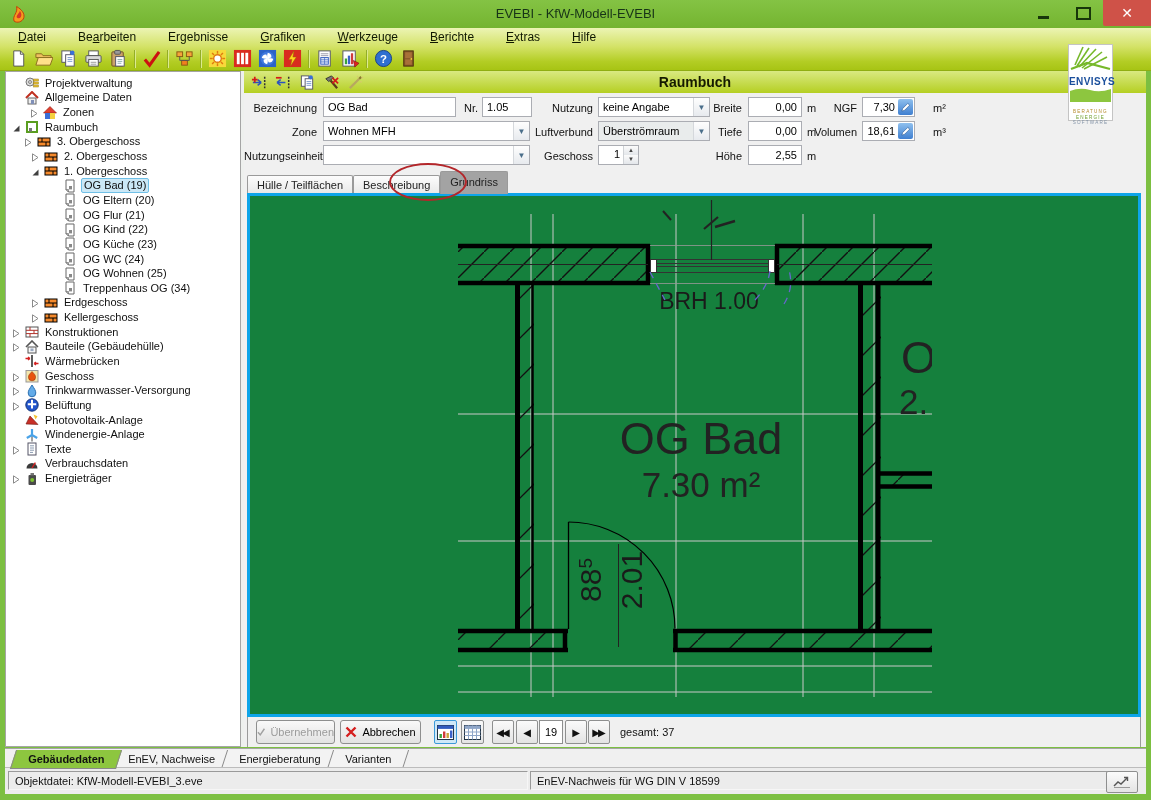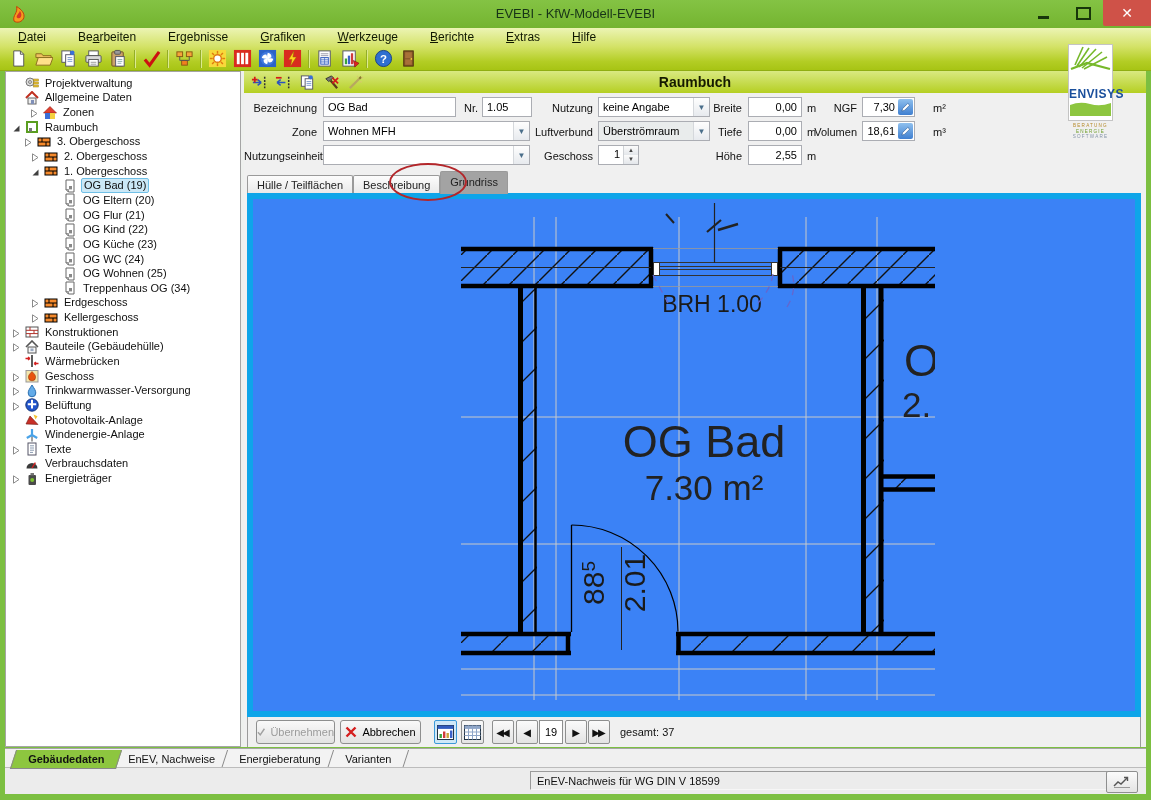--- a/index.html
+++ b/index.html
@@ -61,21 +61,21 @@
   .editfield .val{flex:1;font-size:11px;text-align:right;padding-right:3px;}
   .editfield .pencil{width:15px;height:16px;margin-right:1px;border-radius:2px;background:linear-gradient(#8fc0ee,#3f7fd0);display:flex;align-items:center;justify-content:center;cursor:pointer;}
   .editfield .pencil svg{width:11px;height:11px;}
 
   
   .tab-strip{position:absolute;left:3px;top:100px;width:896px;height:22px;}
   .tab{position:relative;display:inline-block;height:18px;margin-top:4px;line-height:18px;padding:0 9px;font-size:11px;color:#222;background:linear-gradient(#fcfcfc,#e8e8e8);border:1px solid #9a9a9a;border-bottom:none;border-radius:2px 2px 0 0;cursor:pointer;vertical-align:bottom;}
   .tab.active{height:22px;margin-top:0;line-height:21px;background:#a3a3a3;z-index:3;}
   .annotation-ellipse{position:absolute;left:145px;top:92px;width:74px;height:34px;border:2.6px solid #b3262a;border-radius:50%;z-index:6;pointer-events:none;}
 
-  .content-panel{position:absolute;left:3px;top:122px;width:894px;height:524px;background:#3b82f6;border:6px solid #0ea5e9;box-sizing:border-box;overflow:hidden;}
+  .content-panel{position:absolute;left:3px;top:122px;width:894px;height:524px;background:#15803d;border:3px solid #0ea5e9;box-sizing:border-box;overflow:hidden;}
   .plan{position:absolute;left:208px;top:4px;}
 
   
   .footer-bar{position:absolute;left:3px;top:646px;width:894px;height:30px;background:#f0f0f0;border-left:1px solid #9a9a9a;border-right:1px solid #9a9a9a;box-sizing:border-box;}
   .btn{position:absolute;top:3px;height:24px;box-sizing:border-box;border:1px solid #8e8f8f;border-radius:3px;background:linear-gradient(#f9f9f9,#e2e2e2);font-size:11px;font-family:inherit;display:flex;align-items:center;justify-content:center;gap:5px;cursor:pointer;}
   .btn.disabled{color:#9b9b9b;cursor:default;}
   .toggle-btn{position:absolute;top:3px;width:23px;height:24px;box-sizing:border-box;border:1px solid #8e8f8f;border-radius:2px;background:linear-gradient(#f9f9f9,#e4e4e4);display:flex;align-items:center;justify-content:center;cursor:pointer;}
   .toggle-btn.selected{background:#cfe8f8;border-color:#3c9ad9;}
   .nav-btn{position:absolute;top:3px;width:22px;height:24px;box-sizing:border-box;border:1px solid #8e8f8f;border-radius:2px;background:linear-gradient(#fafafa,#e3e3e3);display:flex;align-items:center;justify-content:center;font-size:10px;letter-spacing:-2px;color:#111;cursor:pointer;padding-right:2px;}
   .rec-field{position:absolute;top:3px;width:24px;height:24px;box-sizing:border-box;border:1px solid #8e8f8f;background:#fff;text-align:center;font-size:11px;font-family:inherit;outline:none;}
@@ -86,21 +86,21 @@
   .btab{position:relative;display:inline-block;height:18px;line-height:18px;margin-left:-6px;padding:0 14px;font-size:11px;color:#111;background:#f3f3f3;border:1px solid #8a8a8a;border-top:none;transform:skewX(-18deg);cursor:pointer;}
   .btab:first-child{margin-left:8px;}
   .btab .t{display:inline-block;transform:skewX(18deg);}
   .btab.active{background:#8dc63f;font-weight:bold;z-index:2;}
   .statusbar{position:absolute;left:5px;top:767px;width:1141px;height:26px;background:#ececec;border-top:1px solid #bcbcbc;}
   .status-section{position:absolute;top:3px;height:19px;line-height:19px;font-size:11px;color:#111;padding:0 6px;border:1px solid;border-color:#9a9a9a #f6f6f6 #f6f6f6 #9a9a9a;background:#ececec;white-space:nowrap;overflow:hidden;box-sizing:border-box;}
   .status-chart-btn{position:absolute;right:8px;top:3px;width:30px;height:20px;border:1px solid #8e8f8f;border-radius:2px;background:linear-gradient(#fbfbfb,#e4e4e4);display:flex;align-items:center;justify-content:center;cursor:pointer;}
 
   
   .logo{position:absolute;left:1068px;top:44px;width:45px;height:77px;background:#fff;border:1px solid #c4c4c4;z-index:40;box-sizing:border-box;text-align:center;}
-  .logo-brand{font-size:12px;font-weight:bold;color:#1a4f9c;letter-spacing:.4px;margin-top:12px;}
+  .logo-brand{font-size:10px;font-weight:bold;color:#1a4f9c;letter-spacing:.4px;margin-top:1px;}
   .logo-tag{font-size:4.6px;letter-spacing:1.2px;line-height:5.6px;margin-top:3px;}
   .logo-tag .l1{color:#b58a2a;} .logo-tag .l2{color:#6f9e2b;} .logo-tag .l3{color:#8494a8;}
 </style>
 </head>
 <body>
 
 <div class="window">
 
   <div class="titlebar">
     <svg class="app-icon" viewBox="0 0 20 20">
@@ -894,20 +894,21 @@
         <div class="nav-btn" style="left:317px">▶</div>
         <div class="nav-btn" style="left:340px">▶▶</div>
         <div class="total-label" style="left:372px">gesamt: 37</div>
       </div>
     </div>
   </div>
 
   <div class="bottom-tabs" id="bottomTabs"><div class="btab active" style="background: rgb(141, 198, 63);"><span class="t">Gebäudedaten</span></div><div class="btab"><span class="t">EnEV, Nachweise</span></div><div class="btab"><span class="t">Energieberatung</span></div><div class="btab"><span class="t">Varianten</span></div></div>
 
   <div class="statusbar">
+    <div class="status-section" style="left:3px;width:520px">Objektdatei: KfW-Modell-EVEBI_3.eve</div>
     <div class="status-section" style="left:525px;width:578px">EnEV-Nachweis für WG DIN V 18599</div>
     <div class="status-chart-btn">
       <svg width="18" height="12" viewBox="0 0 18 12">
           <path d="M1 10l4-4 3 2 6-6" stroke="#555" stroke-width="1.4" fill="none"></path>
           <path d="M11 1.5h3.5V5" stroke="#555" stroke-width="1.4" fill="none"></path>
           <path d="M1 11.5h16" stroke="#999" stroke-width="1"></path>
         </svg>
     </div>
   </div>
 

